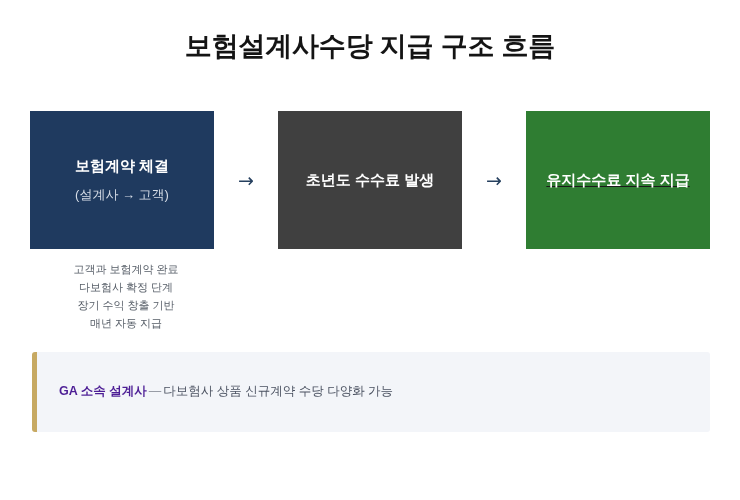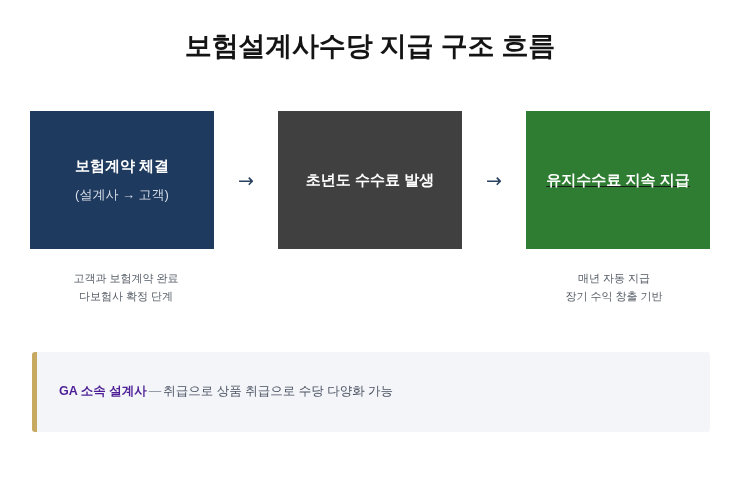--- a/index.html
+++ b/index.html
@@ -86,26 +86,27 @@
     font-size: 19px;
     line-height: 1;
     color: #26405f;
     font-family: "DejaVu Sans", sans-serif;
   }
 
   
   .captions {
     position: absolute;
     left: 30px;
-    top: 269px;
+    top: 260px;
     width: 680px;
     height: 44px;
     display: flex;
     justify-content: space-between;
     align-items: flex-start;
+    flex-direction: column;
   }
   .caption-col {
     width: 192px;
     text-align: center;
     font-size: 11px;
     line-height: 1.65;
     color: #555c66;
   }
   .caption-spacer { width: 38px; flex: 0 0 auto; }
   .caption-line { display: block; }
@@ -170,25 +171,25 @@
       <span class="caption-line">고객과 보험계약 완료</span>
       <span class="caption-line">다보험사 확정 단계</span>
     </div>
 
     <div class="caption-spacer"></div>
 
 
     <div class="caption-spacer"></div>
 
     <div class="caption-col">
+      <span class="caption-line">장기 수익 창출 기반</span>
       <span class="caption-line">매년 자동 지급</span>
-      <span class="caption-line">장기 수익 창출 기반</span>
     </div>
 
   </div>
 
   <div class="note">
     <div class="note-text">
-      <span class="note-strong">GA 소속 설계사</span><span class="note-dash">—</span><span>취급으로 상품 취급으로 수당 다양화 가능</span>
+      <span class="note-strong">GA 소속 설계사</span><span class="note-dash">—</span><span>다보험사 상품 신규계약 수당 다양화 가능</span>
     </div>
   </div>
 
 </div>
 
 </body></html>

